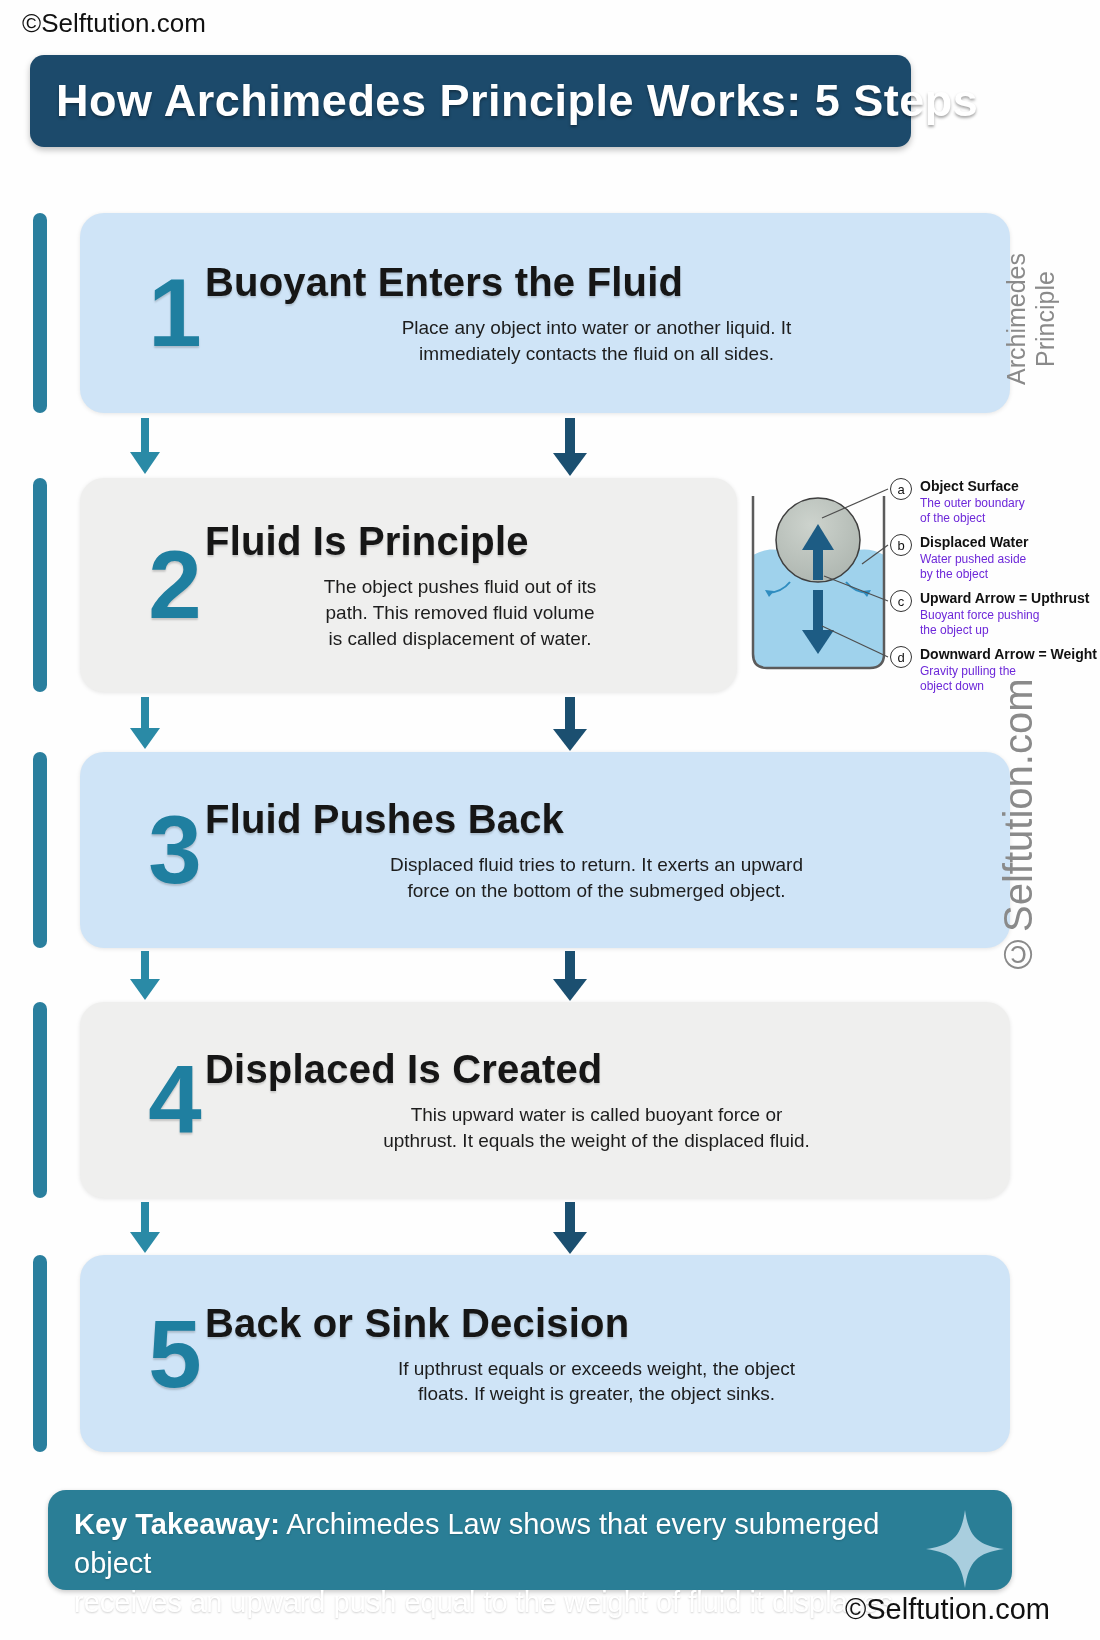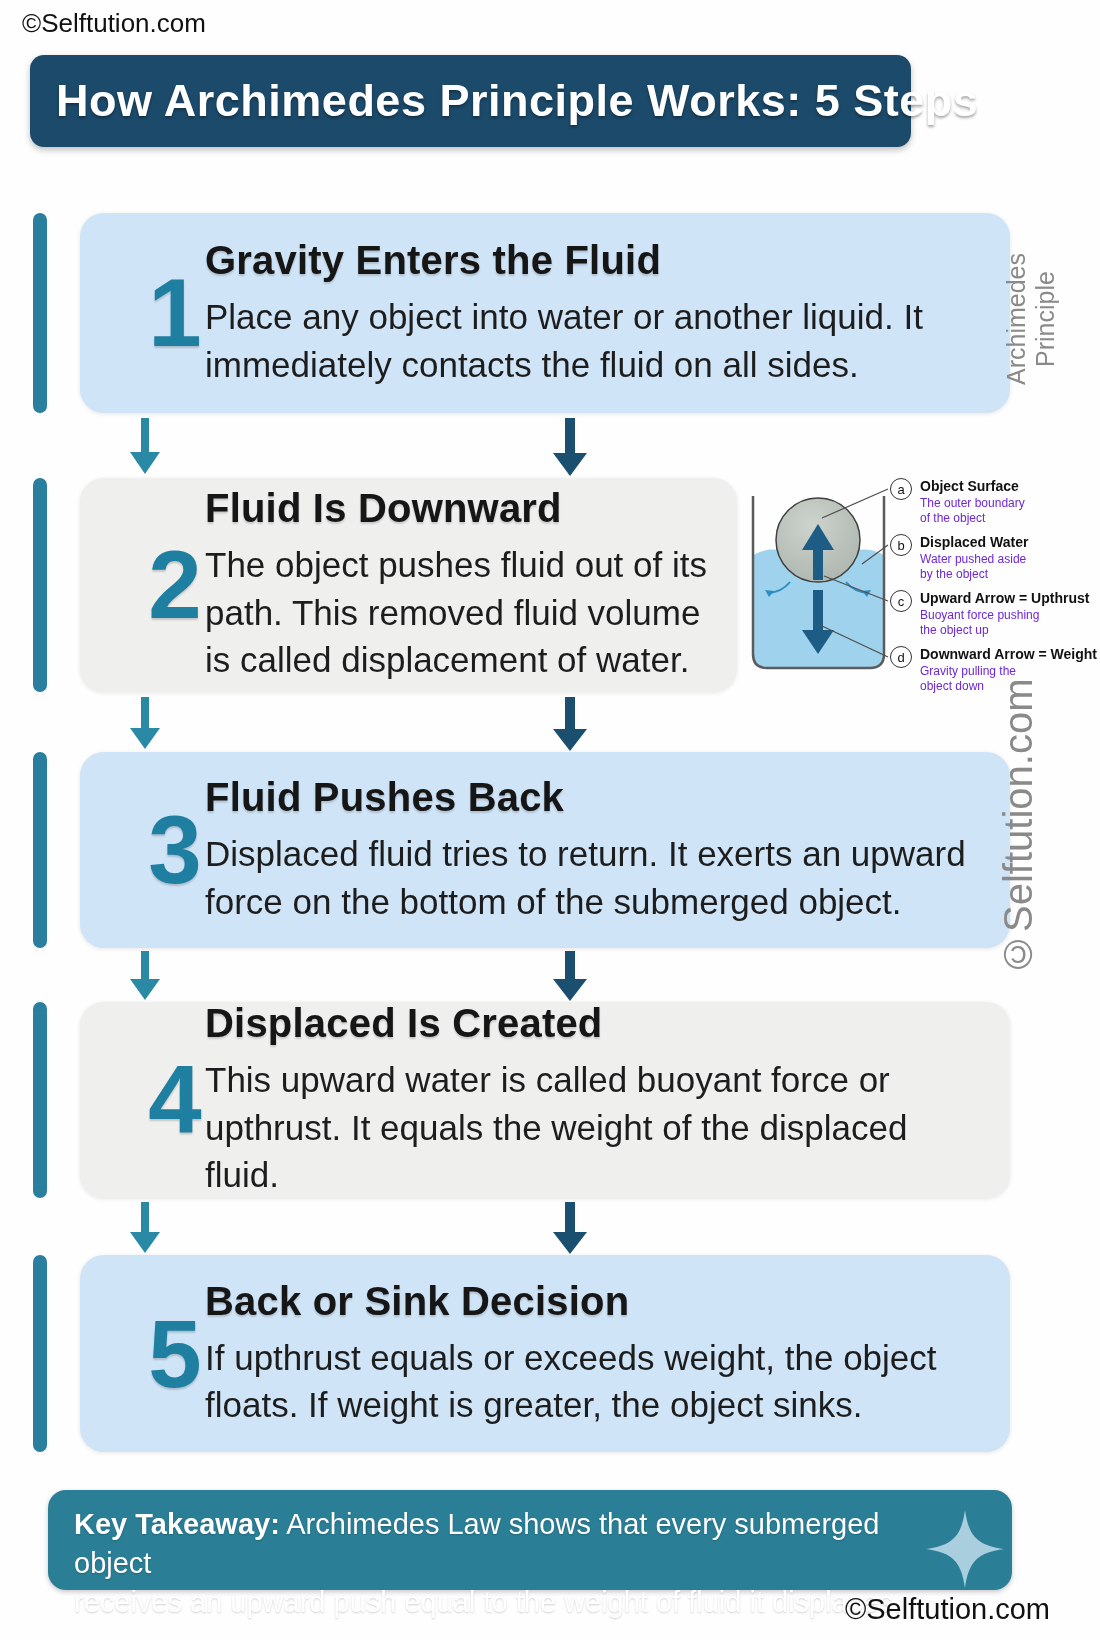--- a/index.html
+++ b/index.html
@@ -39,21 +39,21 @@
     width:190px;text-align:center;
     font-size:96px;font-weight:bold;color:#1f7fa0;
     text-shadow:0 2px 2px rgba(0,0,0,0.18);
   }
   .card-content{position:absolute;left:125px;top:50%;transform:translateY(-50%);right:22px;}
   .step-title{
     margin:0 0 10px 0;font-size:40px;font-weight:bold;color:#161616;
     text-shadow:0 2px 2px rgba(0,0,0,0.16);letter-spacing:0.2px;
   }
   .step-body{
-    margin:0;font-size:35px;line-height:1.36;color:#1d1d1d;white-space:pre-line;
+    margin:0;font-size:19px;line-height:1.36;color:#1d1d1d;white-space:pre-line;text-align:center;
   }
   
   .bar{
     position:absolute;left:33px;width:14px;background:#2a7f9e;border-radius:8px;
   }
   .b1{top:213px;height:200px;}
   .b2{top:478px;height:214px;}
   .b3{top:752px;height:196px;}
   .b4{top:1002px;height:196px;}
   .b5{top:1255px;height:197px;}
@@ -106,31 +106,31 @@
   <div class="watermark-top">©Selftution.com</div>
 
   <div class="header">
     <h1>How Archimedes Principle Works: 5 Steps</h1>
   </div>
 
   <div class="bar b1"></div>
   <section class="card s1 bg-blue">
     <div class="num">1</div>
     <div class="card-content">
-      <h2 class="step-title">Gravity Enters the Fluid</h2>
+      <h2 class="step-title">Buoyant Enters the Fluid</h2>
       <p class="step-body">Place any object into water or another liquid. It
 immediately contacts the fluid on all sides.</p>
     </div>
   </section>
 
   <div class="bar b2"></div>
   <section class="card s2 bg-gray">
     <div class="num">2</div>
     <div class="card-content">
-      <h2 class="step-title">Fluid Is Downward</h2>
+      <h2 class="step-title">Fluid Is Principle</h2>
       <p class="step-body">The object pushes fluid out of its
 path. This removed fluid volume
 is called displacement of water.</p>
     </div>
   </section>
 
   <div class="bar b3"></div>
   <section class="card s3 bg-blue">
     <div class="num">3</div>
     <div class="card-content">

